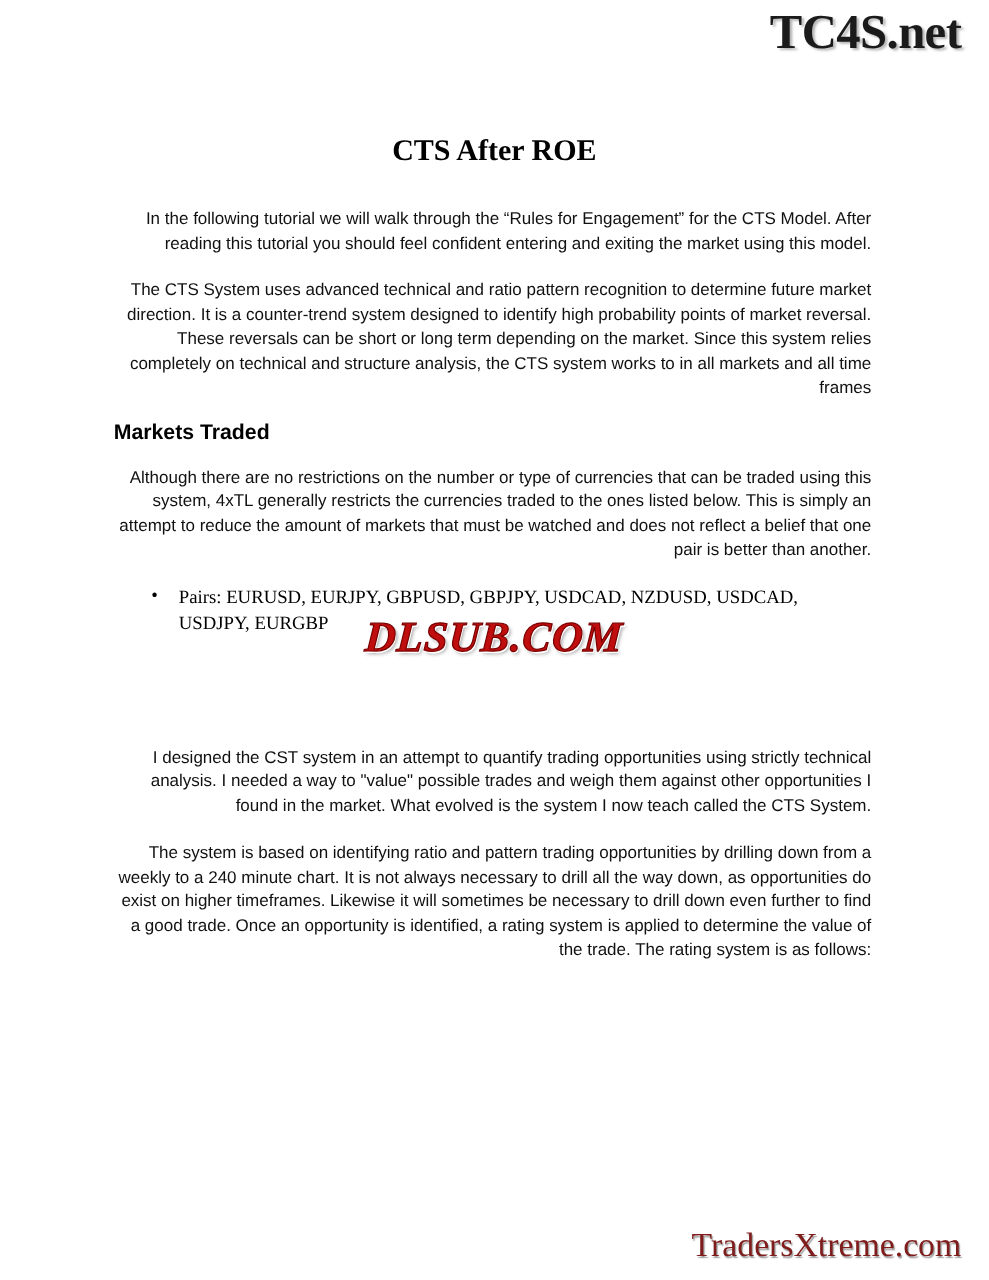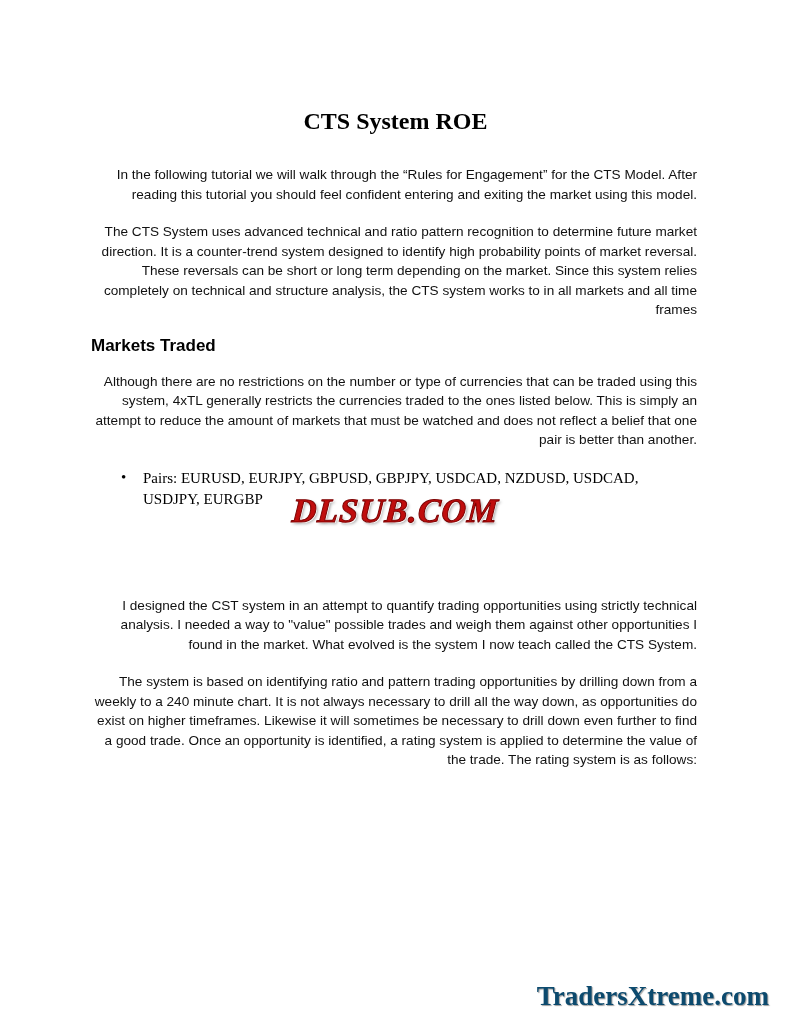--- a/index.html
+++ b/index.html
@@ -122,35 +122,36 @@
        2px 2px 3px rgba(0,0,0,0.35);
     transform: skewX(-4deg);
   }
 
   
   .bottom-watermark {
     position: absolute;
     right: 22px;
     bottom: 14px;
     font-family: "Liberation Serif", serif;
-    font-weight: bold;
+    font-weight: normal;
     font-size: 27px;
     line-height: 1;
-    color: #0c4a6e;
+    color: #7f1d1d;
     text-shadow: 1px 1px 1px rgba(90,90,90,0.6);
     white-space: nowrap;
   }
 </style>
 </head>
 <body>
 
 <div class="page">
 
+  <div class="top-watermark">TC4S.net</div>
 
-  <h1 class="doc-title">CTS System ROE</h1>
+  <h1 class="doc-title">CTS After ROE</h1>
 
   <div class="content">
 
     <p class="para"> In the following tutorial we will walk through the “Rules for Engagement” for the CTS Model. After reading this tutorial you should feel confident entering and exiting the market using this model.</p>
 
     <p class="para tight">The CTS System uses advanced technical and ratio pattern recognition to determine future market direction.  It is a counter-trend system designed to identify high probability points of market reversal.  These reversals can be short or long term depending on the market.  Since this system relies completely on technical and structure analysis, the CTS system works to in all markets and all time frames</p>
 
     <h2 class="section-head">Markets Traded</h2>
 
     <p class="para">Although there are no restrictions on the number or type of currencies that can be traded using this system, 4xTL generally restricts the currencies traded to the ones listed below.  This is simply an attempt to reduce the amount of markets that must be watched and does not reflect a belief that one pair is better than another.</p>

